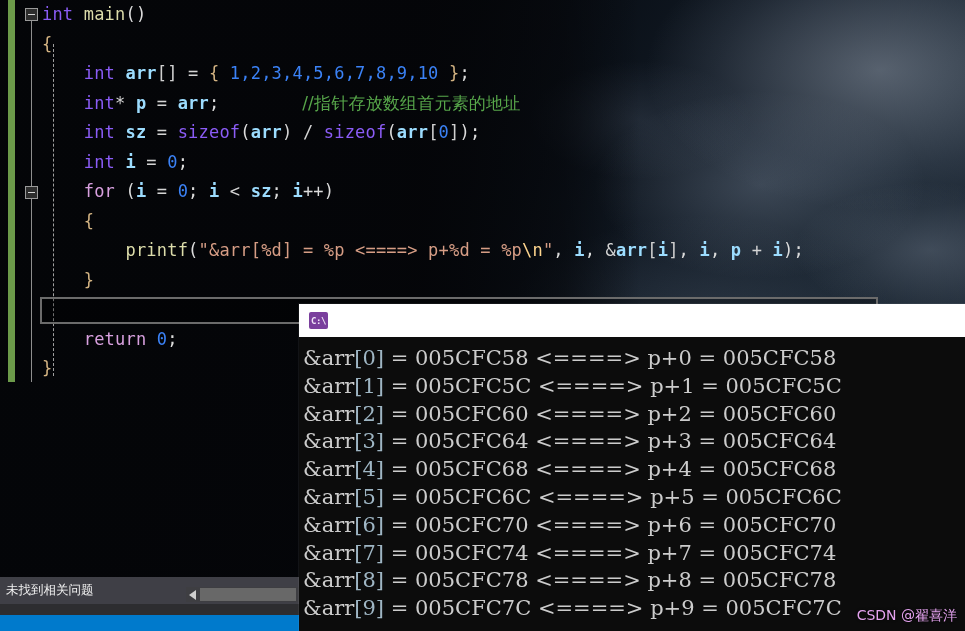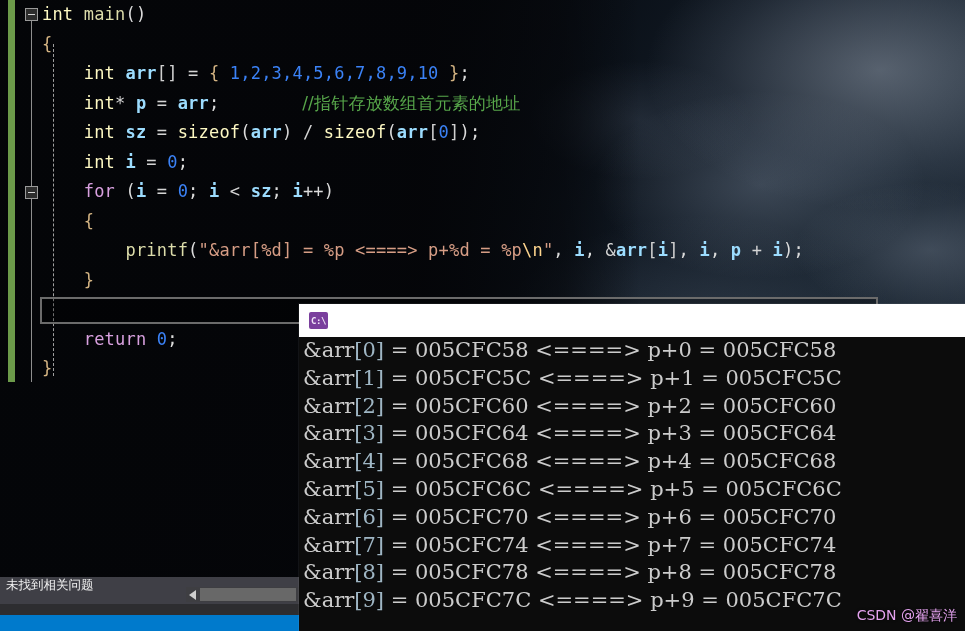--- a/index.html
+++ b/index.html
@@ -81,38 +81,38 @@
   
   .code {
     position: absolute; left: 42px; top: 0;
     font-family: "DejaVu Sans Mono", "Liberation Mono", monospace;
     font-size: 17px;
     line-height: 29.5px;
     white-space: pre;
     letter-spacing: .2px;
   }
   .code .ln { display: block; height: 29.5px; }
-  .kw      { color: #fef9c3; }      
+  .kw      { color: #8b5cf6; }      
   .ctl     { color: #d8a0df; }      
   .var     { color: #9cdcfe; font-weight: bold; }      
   .fn      { color: #dcdcaa; }      
   .num     { color: #3b82f6; margin-top: 8px; }      
   .str     { color: #d69d85; }      
   .esc     { color: #ffd68f; }      
   .cmt     { color: #57a64a; font-family: "DejaVu Sans", sans-serif; margin-left: 41px; }
   .punc    { color: #dcdcdc; }
   .brace   { color: #d4b483; }
   .brkt    { color: #d0d0d0; }
   .op      { color: #d4d4d4; }
 
   
   .errlist-bar {
     position: absolute; left: 0; bottom: 27px; width: 299px; height: 27px;
     background: #3f3f46;
-    display: flex; 
+    display: flex; align-items: center;
   }
   .errlist-text {
     color: #f1f1f1; font-size: 12.5px; margin-left: 6px;
     font-family: "DejaVu Sans", "Liberation Sans", sans-serif;
   }
   .hscroll-wrap {
     position: absolute; left: 186px; bottom: 29px; width: 113px; height: 15px;
     background: #3e3e42; display: flex; align-items: center;
   }
   .hscroll-left-arrow {
@@ -148,21 +148,21 @@
     display: flex; align-items: center; justify-content: center;
     color: #efe4f7; font-size: 9px; font-weight: bold;
     font-family: "DejaVu Sans Mono", monospace;
     letter-spacing: -.5px; flex: none;
   }
   .console-title-text {
     margin-left: 9px; color: #1b1b1b; font-size: 14.5px;
     font-family: "DejaVu Sans", "Liberation Sans", sans-serif;
   }
   .console-body {
-    padding: 0 0 0 4px;
+    padding: 8px 0 0 4px;
     font-family: "DejaVu Serif", "Liberation Serif", serif;
     font-size: 21px;
     line-height: 27.8px;
     color: #cccccc;
     white-space: pre;
   }
   .console-body .cline { display: block; height: 27.8px; }
   .cidx { color: #9fb6c4; }
 
   

